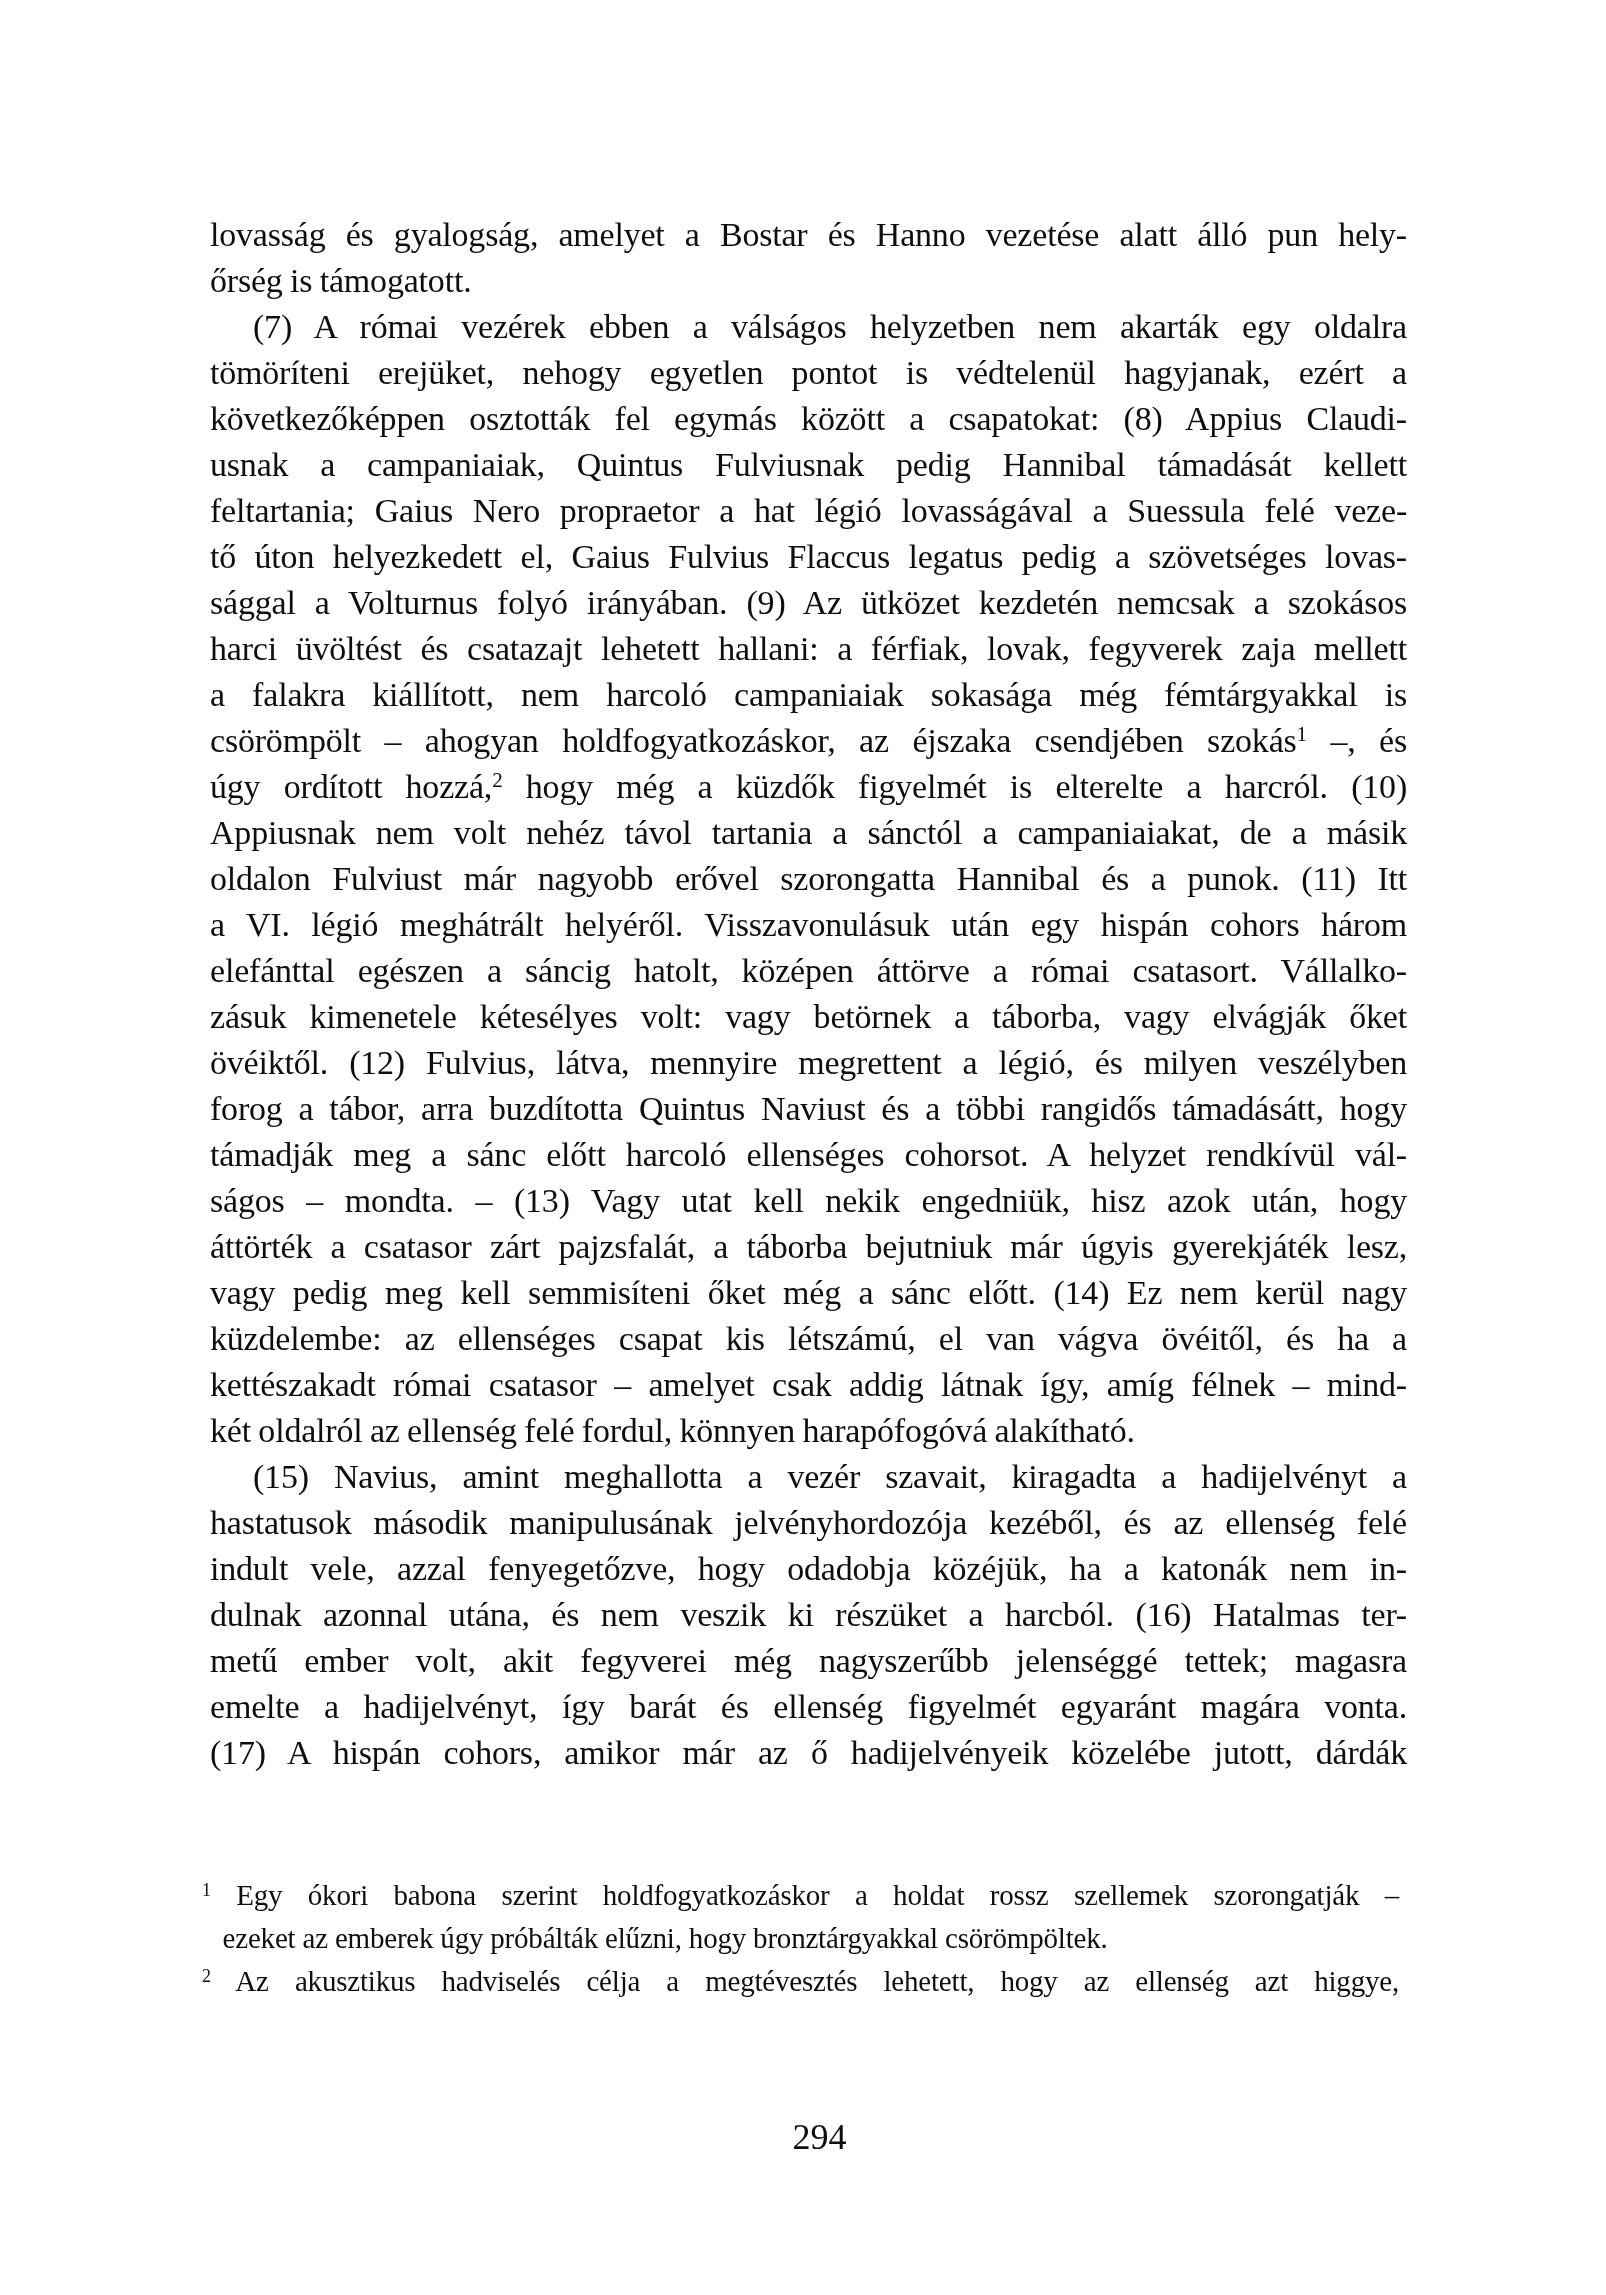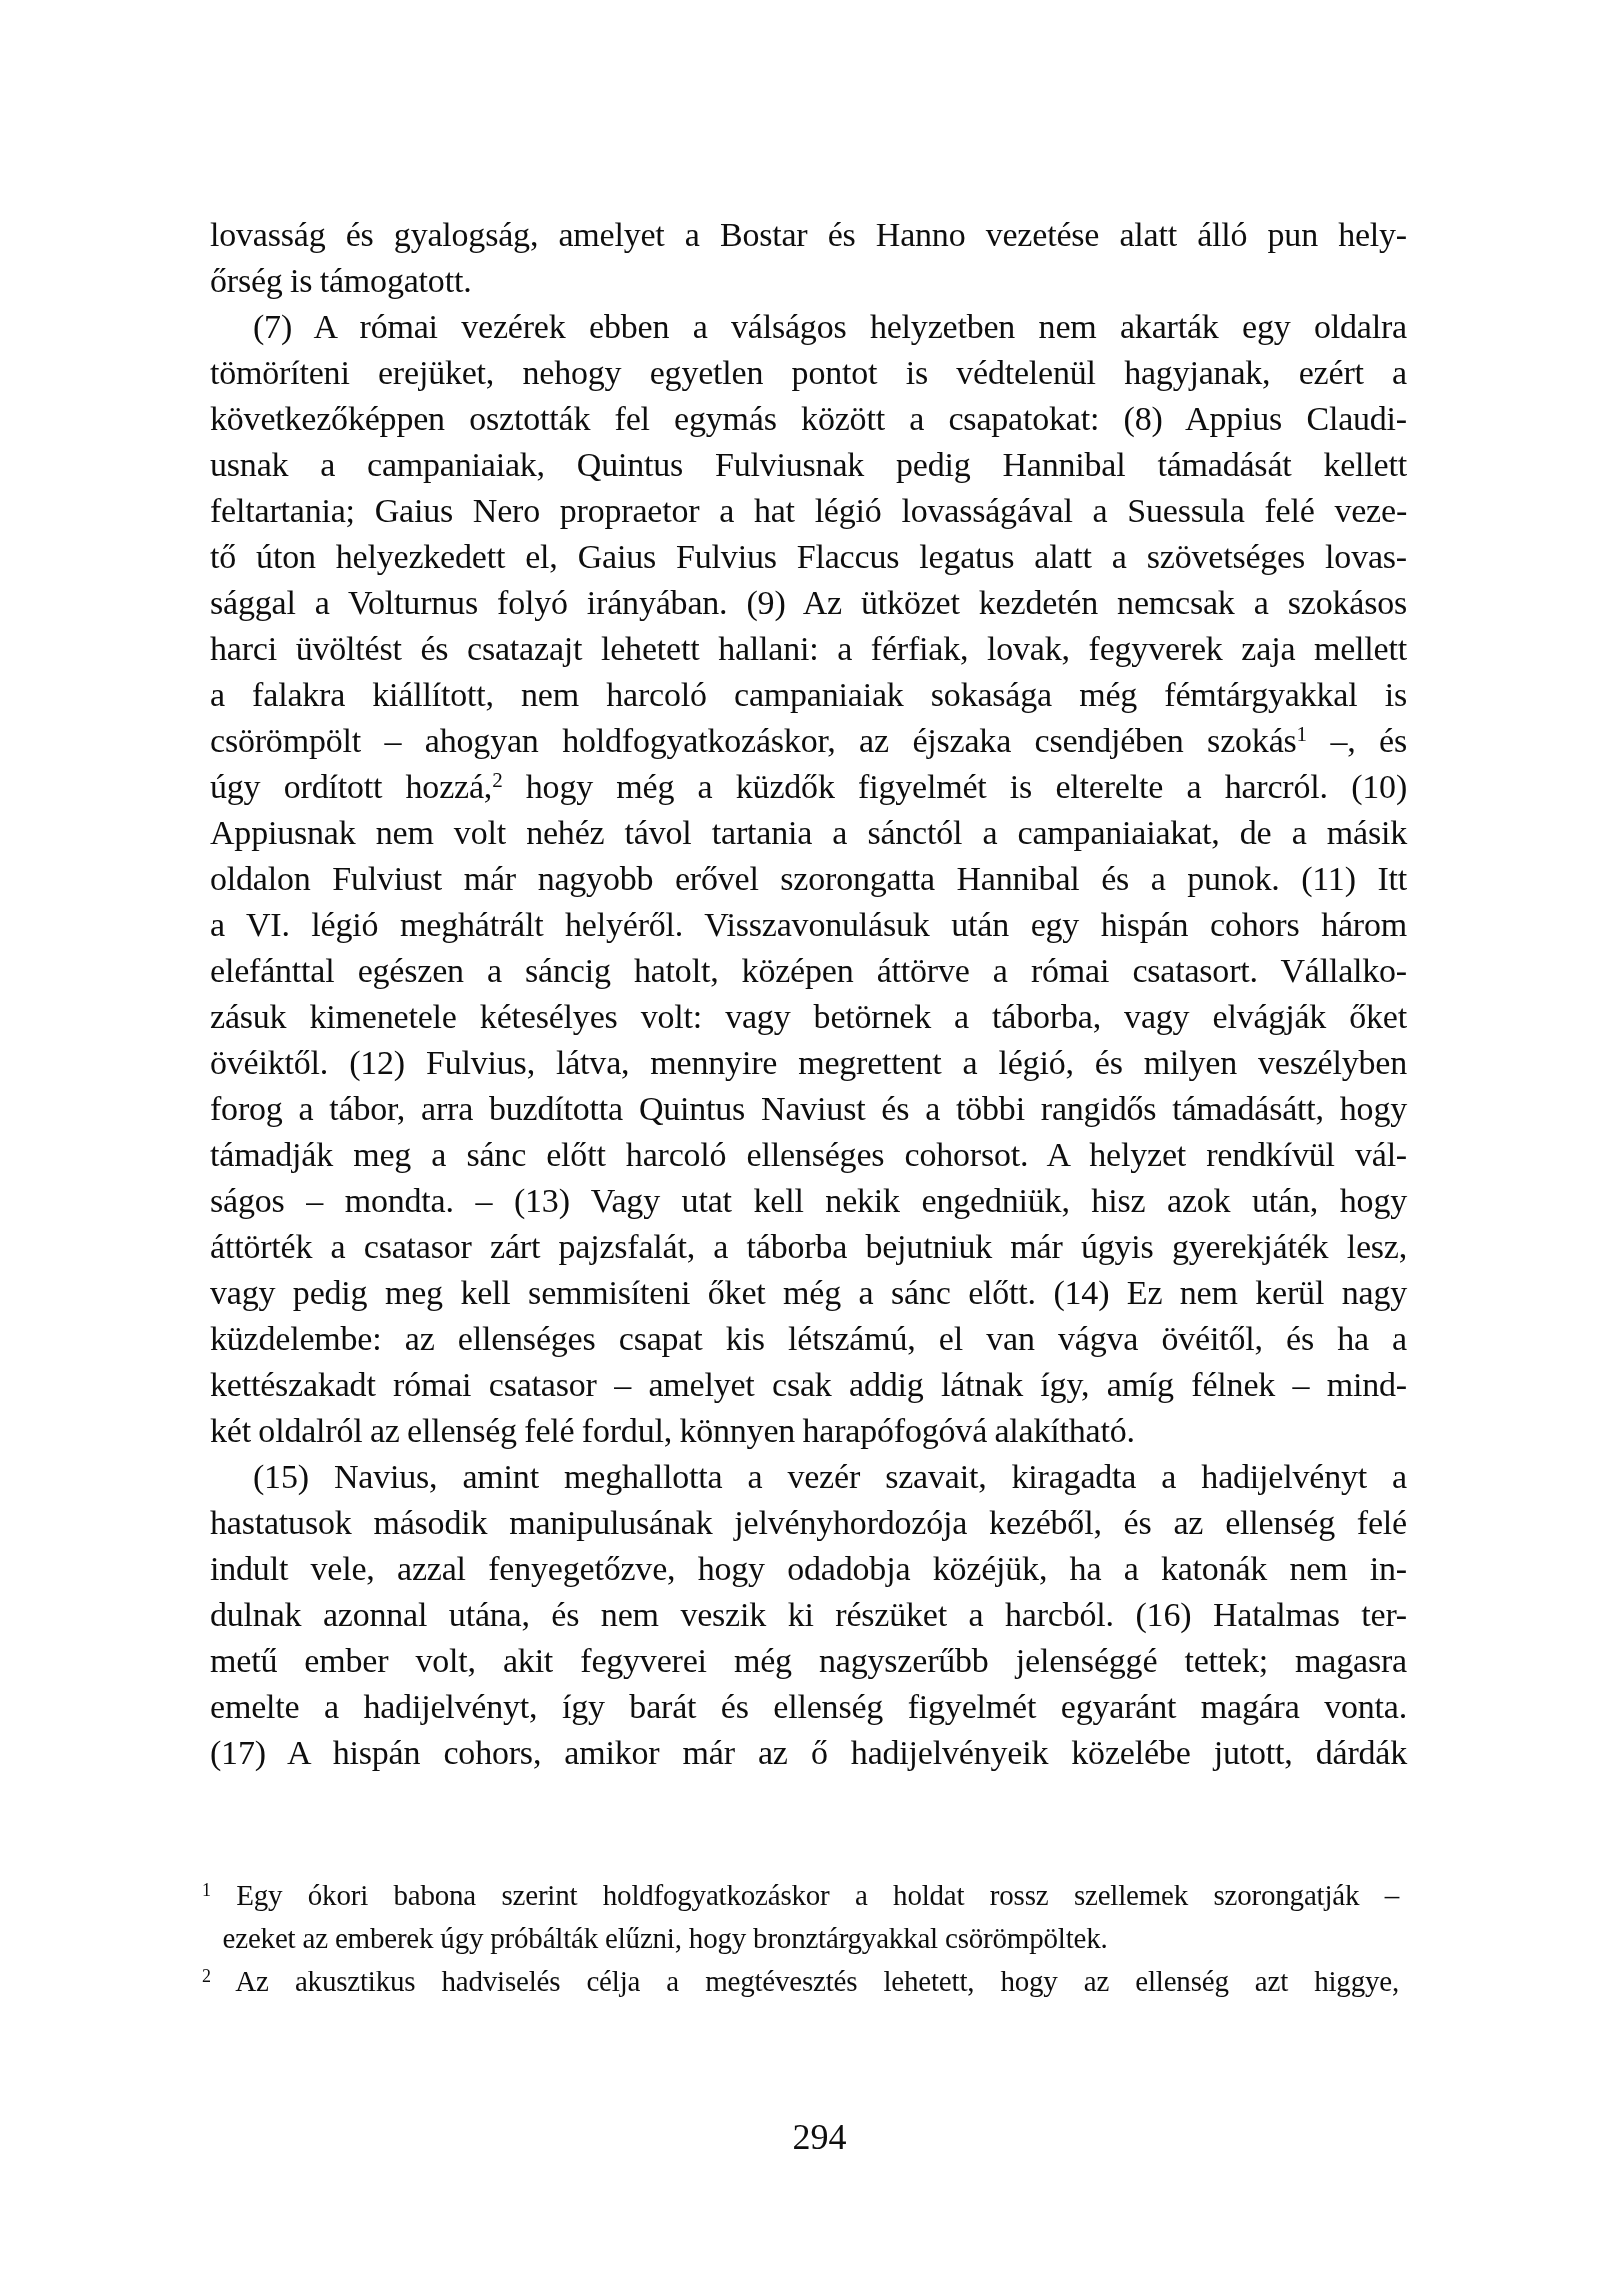--- a/index.html
+++ b/index.html
@@ -66,21 +66,21 @@
 
 <div class="page">
   <div class="main-text" id="main-text">
       <div class="line"><span>lovasság és gyalogság, amelyet a Bostar és Hanno vezetése alatt álló pun hely-</span></div>
       <div class="line left"><span>őrség is támogatott.</span></div>
       <div class="line indent"><span>(7) A római vezérek ebben a válságos helyzetben nem akarták egy oldalra</span></div>
       <div class="line"><span>tömöríteni erejüket, nehogy egyetlen pontot is védtelenül hagyjanak, ezért a</span></div>
       <div class="line"><span>következőképpen osztották fel egymás között a csapatokat: (8) Appius Claudi-</span></div>
       <div class="line"><span>usnak a campaniaiak, Quintus Fulviusnak pedig Hannibal támadását kellett</span></div>
       <div class="line"><span>feltartania; Gaius Nero </span><span class="it">propraetor</span><span> a hat légió lovasságával a Suessula felé veze-</span></div>
-      <div class="line"><span>tő úton helyezkedett el, Gaius Fulvius Flaccus </span><span class="it">legatus</span><span> alatt a szövetséges lovas-</span></div>
+      <div class="line"><span>tő úton helyezkedett el, Gaius Fulvius Flaccus </span><span class="it">legatus</span><span> pedig a szövetséges lovas-</span></div>
       <div class="line"><span>sággal a Volturnus folyó irányában. (9) Az ütközet kezdetén nemcsak a szokásos</span></div>
       <div class="line"><span>harci üvöltést és csatazajt lehetett hallani: a férfiak, lovak, fegyverek zaja mellett</span></div>
       <div class="line"><span>a falakra kiállított, nem harcoló campaniaiak sokasága még fémtárgyakkal is</span></div>
       <div class="line"><span>csörömpölt – ahogyan holdfogyatkozáskor, az éjszaka csendjében szokás</span><span class="sup">1</span><span> –, és</span></div>
       <div class="line"><span>úgy ordított hozzá,</span><span class="sup">2</span><span> hogy még a küzdők figyelmét is elterelte a harcról. (10)</span></div>
       <div class="line"><span>Appiusnak nem volt nehéz távol tartania a sánctól a campaniaiakat, de a másik</span></div>
       <div class="line"><span>oldalon Fulviust már nagyobb erővel szorongatta Hannibal és a punok. (11) Itt</span></div>
       <div class="line"><span>a VI. légió meghátrált helyéről. Visszavonulásuk után egy hispán </span><span class="it">cohors</span><span> három</span></div>
       <div class="line"><span>elefánttal egészen a sáncig hatolt, középen áttörve a római csatasort. Vállalko-</span></div>
       <div class="line"><span>zásuk kimenetele kétesélyes volt: vagy betörnek a táborba, vagy elvágják őket</span></div>

